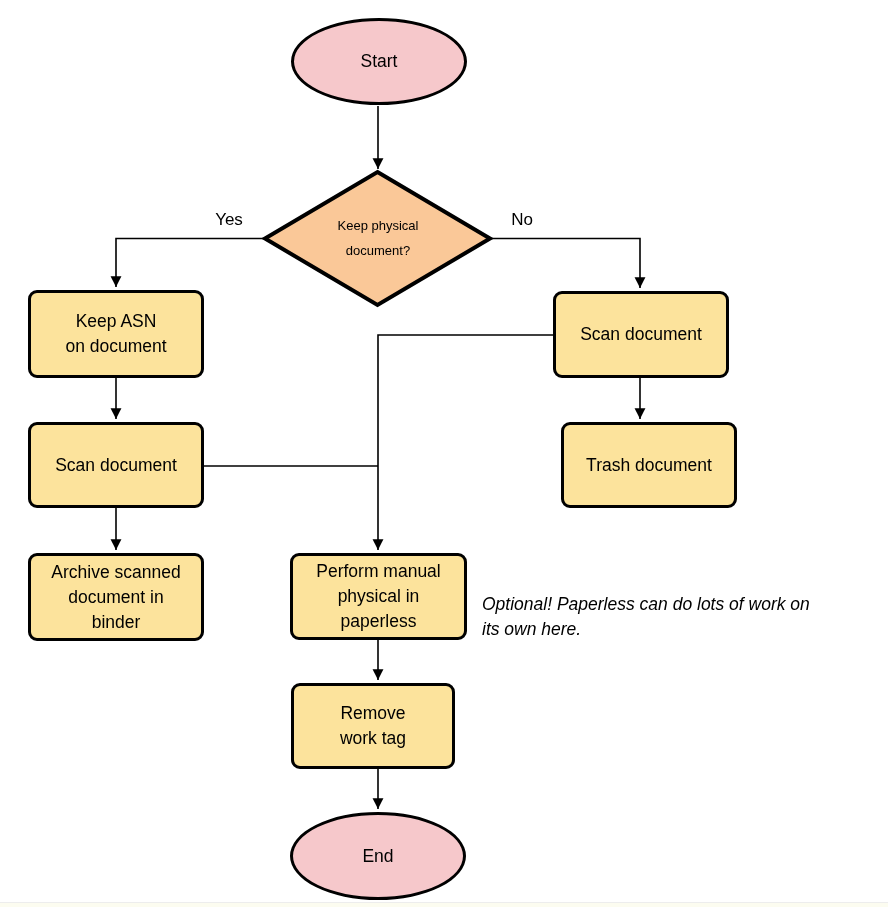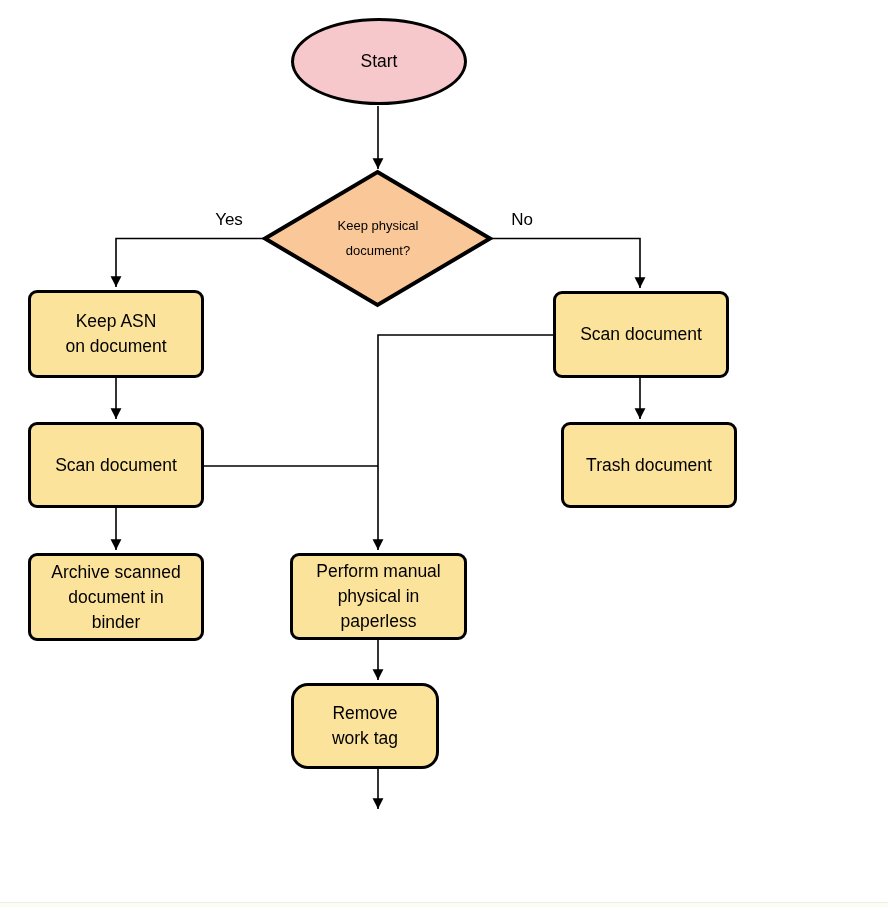--- a/index.html
+++ b/index.html
@@ -129,21 +129,28 @@
   <div class="node" style="left:553px;top:422px;width:176px;height:86px;margin-left:8px;">
     <span>Trash document</span>
   </div>
 
   <div class="node" style="left:290px;top:553px;width:177px;height:87px;text-align:right;">
     <span>Perform manual</span>
     <span>physical in</span>
     <span>paperless</span>
   </div>
 
+  <div class="note" style="left:482px;top:592px;">
+    <div>Optional! Paperless can do lots of work on</div>
+    <div>its own here.</div>
+  </div>
 
-  <div class="node" style="left:291px;top:683px;width:148px;height:86px;border-radius:17px;">
+  <div class="node" style="left:291px;top:683px;width:164px;height:86px;">
     <span>Remove</span>
     <span>work tag</span>
   </div>
 
+  <div class="node terminal" style="left:290px;top:812px;width:176px;height:88px;">
+    <span>End</span>
+  </div>
 
   <div class="bottom-strip"></div>
 </div>
 
 </body></html>

